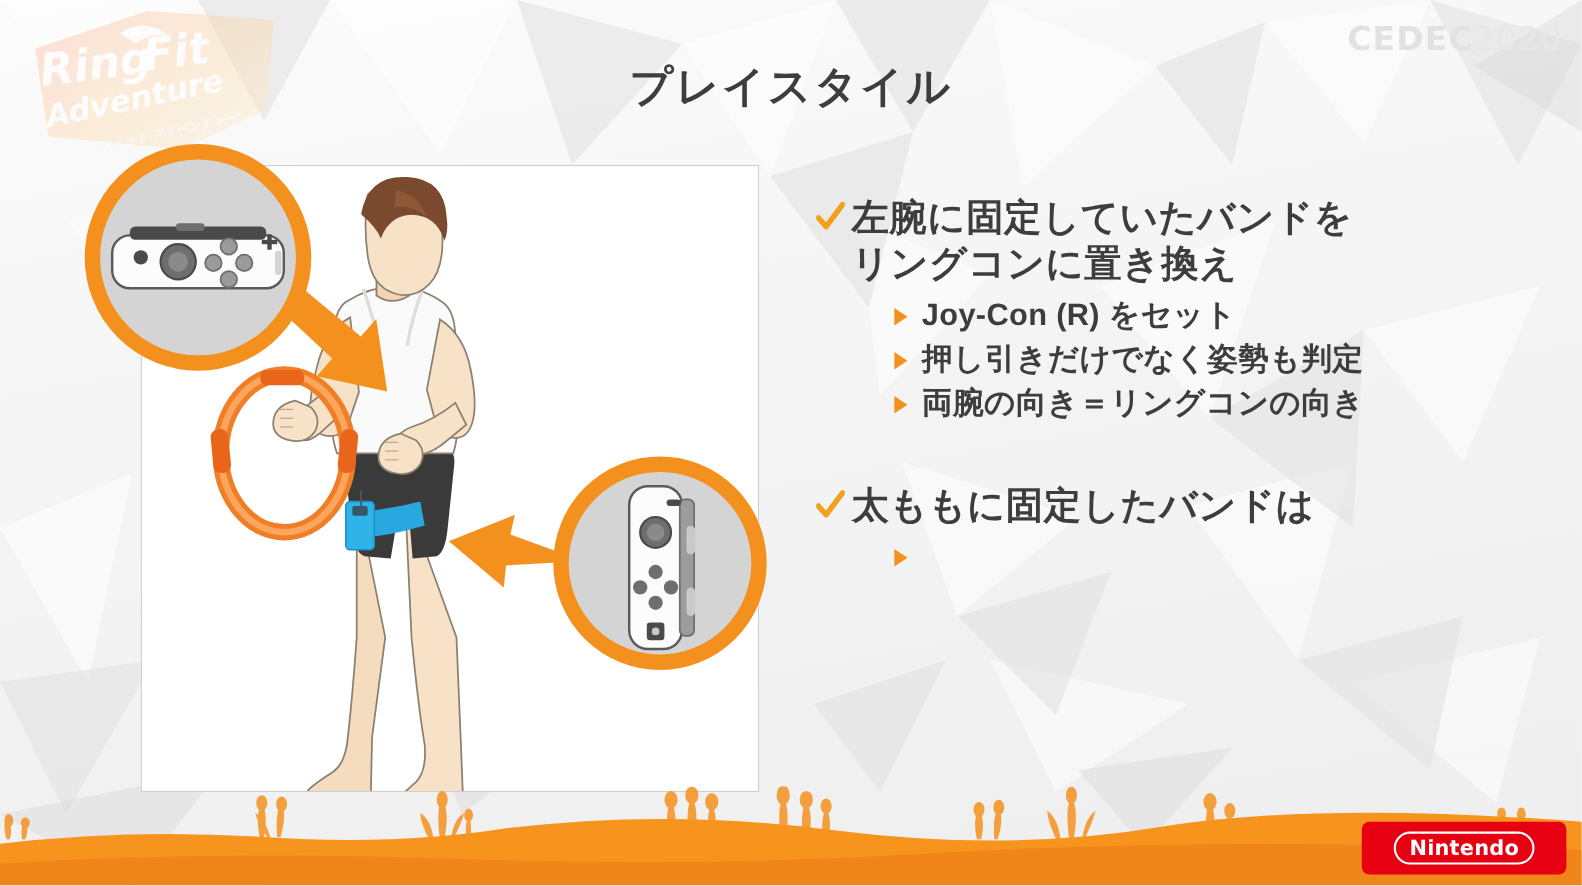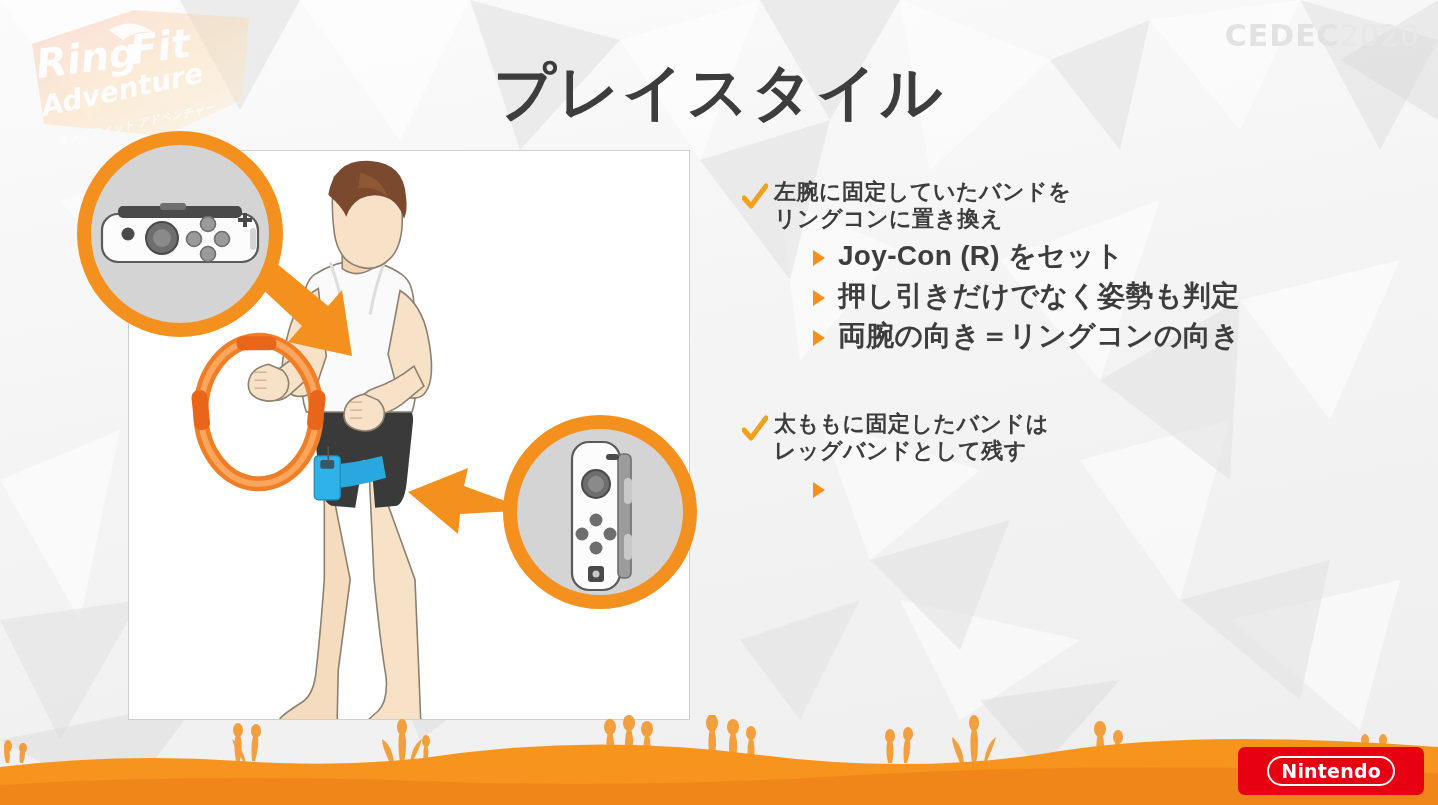--- a/index.html
+++ b/index.html
@@ -22,40 +22,40 @@
     position:absolute;right:18px;top:18px;
     font-size:30px;font-weight:bold;letter-spacing:1px;
     color:#e2e2e2;font-family:"DejaVu Sans",sans-serif;
     user-select:none;white-space:nowrap;
   }
   .cedec .yr{color:#e7e7e7;font-weight:normal;}
 
   
   .title{
     position:absolute;left:0;right:0;top:52px;text-align:center;
-    font-size:61px;font-weight:bold;color:#3d3d3d;letter-spacing:2px;
+    font-size:39px;font-weight:bold;color:#3d3d3d;letter-spacing:2px;
   }
 
   
   .panel{
     position:absolute;left:128px;top:150px;width:562px;height:570px;
     background:#fff;border:1px solid #cfcfcf;box-sizing:border-box;
   }
   .panel-art{position:absolute;inset:0;}
 
   
   .callouts{position:absolute;left:60px;top:120px;width:680px;height:640px;}
 
   
   .bullets{position:absolute;left:742px;top:178px;width:660px;}
   .blk{margin-bottom:18px;}
   .b1{display:flex;align-items:flex-start;gap:6px;}
   .check{flex:0 0 auto;width:26px;height:40px;display:block;}
   .b1-text{
-    font-size:22px;font-weight:bold;color:#3d3d3d;line-height:1.23;
+    font-size:34px;font-weight:bold;color:#3d3d3d;line-height:1.23;
     letter-spacing:.5px;
   }
   .b1-text .ln{display:block;}
   .subs{margin-top:6px;margin-left:70px;}
   .sub{display:flex;align-items:flex-start;gap:12px;margin-bottom:2px;}
   .tri{flex:0 0 auto;width:14px;height:34px;display:block;margin-top:4px;}
   .sub-text{font-size:28px;font-weight:bold;color:#3d3d3d;line-height:1.32;letter-spacing:.3px;}
   .gap{height:36px;}
   .subs2{margin-left:70px;}
 
@@ -298,21 +298,20 @@
 
     <div class="gap"></div>
 
     <div class="blk">
       <div class="b1">
         <svg class="check" viewBox="0 0 26 40">
           <path d="M2,20 L9,28 L24,8" fill="none" stroke="#F2A11E" stroke-width="5" stroke-linecap="round" stroke-linejoin="round"></path>
         </svg>
         <div class="b1-text">
           <span class="ln">太ももに固定したバンドは</span>
-          <span class="ln">レッグバンドとして残す</span>
         </div>
       </div>
       <div class="subs subs2">
         <div class="sub">
           <svg class="tri" viewBox="0 0 14 34">
               <polygon points="1,8 13,16 1,24" fill="#F4911E"></polygon>
             </svg>
         </div>
       </div>
     </div>

